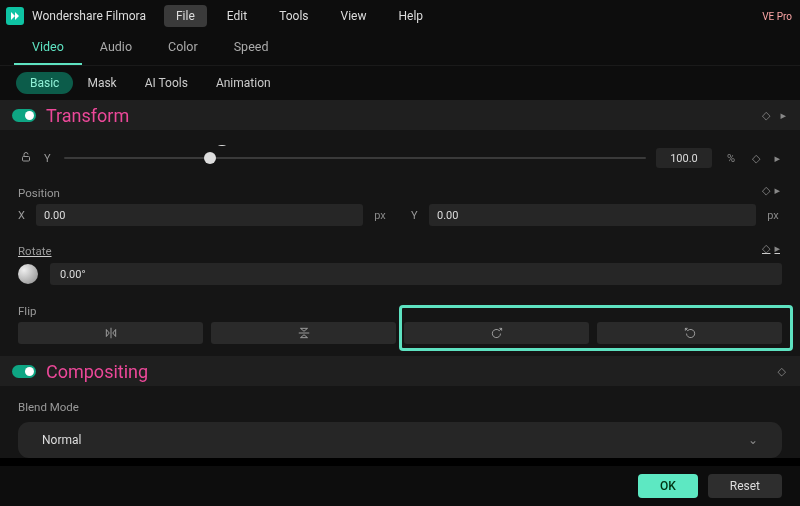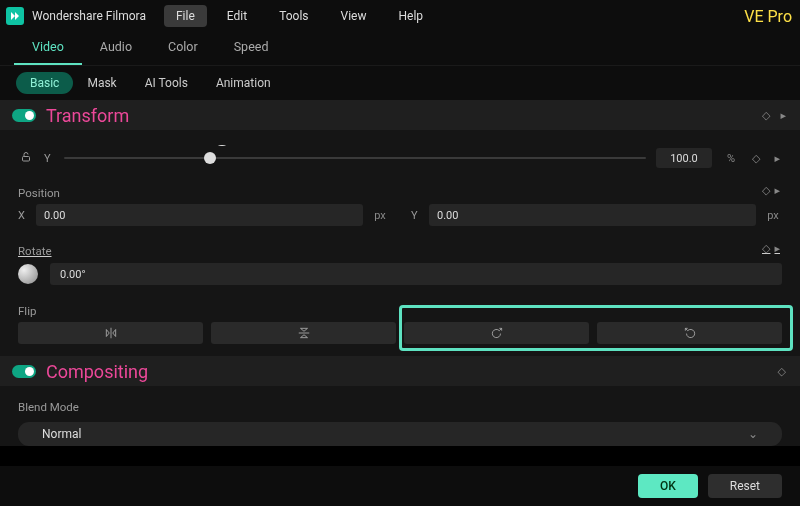--- a/index.html
+++ b/index.html
@@ -4,21 +4,21 @@
 <style>
   * { box-sizing: border-box; margin: 0; padding: 0; font-family: -apple-system, BlinkMacSystemFont, "Segoe UI", Roboto, sans-serif; }
   body { background: #000; color: #ccc; font-size: 12px; width: 800px; height: 506px; overflow: hidden; position: relative; }
   
   
   .titlebar { height: 32px; background: #0d0d0d; display: flex; align-items: center; padding: 0 6px; gap: 8px; }
   .logo { width: 18px; height: 18px; background:#0ec3a3; border-radius:3px; display:flex; align-items:center; justify-content:center;}
   .app-title { font-size: 12px; color: #ddd; margin-right: 10px; }
   .menu-item { font-size: 12px; color: #ddd; padding: 4px 12px; cursor: pointer; border-radius:4px; }
   .menu-item.active { background: #3a3a3a; }
-  .titlebar-right { margin-left: auto; color:#fde047; font-size:16px; padding-right:2px;}
+  .titlebar-right { margin-left: auto; color:#fca5a5; font-size:10px; padding-right:2px;}
   
   
   .tabs1 { height: 34px; background: #0d0d0d; display:flex; align-items:flex-end; gap: 0; padding: 0 14px; border-bottom:1px solid #1a1a1a;}
   .tab1 { font-size: 12.5px; color:#aaa; padding: 9px 18px; cursor:pointer; border-bottom:2px solid transparent;}
   .tab1.active { color:#5ee2c1; border-bottom:2px solid #5ee2c1;}
   
   .tabs2 { height: 34px; background: #0d0d0d; display:flex; align-items:center; padding: 0 16px;}
   .pill { font-size:12px; color:#ccc; padding:4px 14px; border-radius:12px; cursor:pointer;}
   .pill.active { background:#0c5c4a; color:#8ff0d6;}
   
@@ -47,21 +47,21 @@
   .rotate-row { display:flex; align-items:center; gap:12px; height:28px;}
   .rotate-knob { width:20px; height:20px; border-radius:50%; background:radial-gradient(circle at 30% 30%, #eee, #888); position:relative; cursor:pointer;}
   .rotate-val { width:740px; height:22px; background:#262626; border-radius:3px; color:#ddd; font-size:11px; display:flex; align-items:center; padding:0 10px; flex:1;}
   
   .flip-row { display:flex; gap:8px; margin-top:4px;}
   .flip-btn { flex:1; height:22px; background:#2a2a2a; border-radius:3px; display:flex; align-items:center; justify-content:center; cursor:pointer; color:#aaa;}
   .flip-btn svg, .flip-btn .ico { width:14px; height:14px;}
   
   .highlight-box { position:absolute; border:3px solid #5ee2c1; border-radius:4px; pointer-events:none; }
   
-  .select-row { height:24px; background:#262626; border-radius:11px; display:flex; align-items:center; padding:0 24px; color:#ddd; font-size:12px; position:relative; cursor:pointer; margin:0 18px;}
+  .select-row { height:36px; background:#262626; border-radius:11px; display:flex; align-items:center; padding:0 24px; color:#ddd; font-size:12px; position:relative; cursor:pointer; margin:0 18px;}
   .select-row .chev { margin-left:auto; color:#888;}
   
   .footer { position:absolute; bottom:0; left:0; right:0; height:40px; display:flex; align-items:center; justify-content:flex-end; gap:10px; padding:0 18px; background:#0d0d0d;}
   .btn { height:24px; padding:0 22px; border-radius:4px; font-size:12px; display:flex; align-items:center; cursor:pointer; color:#ddd; background:#2e2e2e;}
   .btn.primary { background:#5de8c2; color:#031; font-weight:500;}
   
   .right-icons { margin-left:auto; display:flex; align-items:center; gap:6px;}
 </style>
 </head>
 <body>

